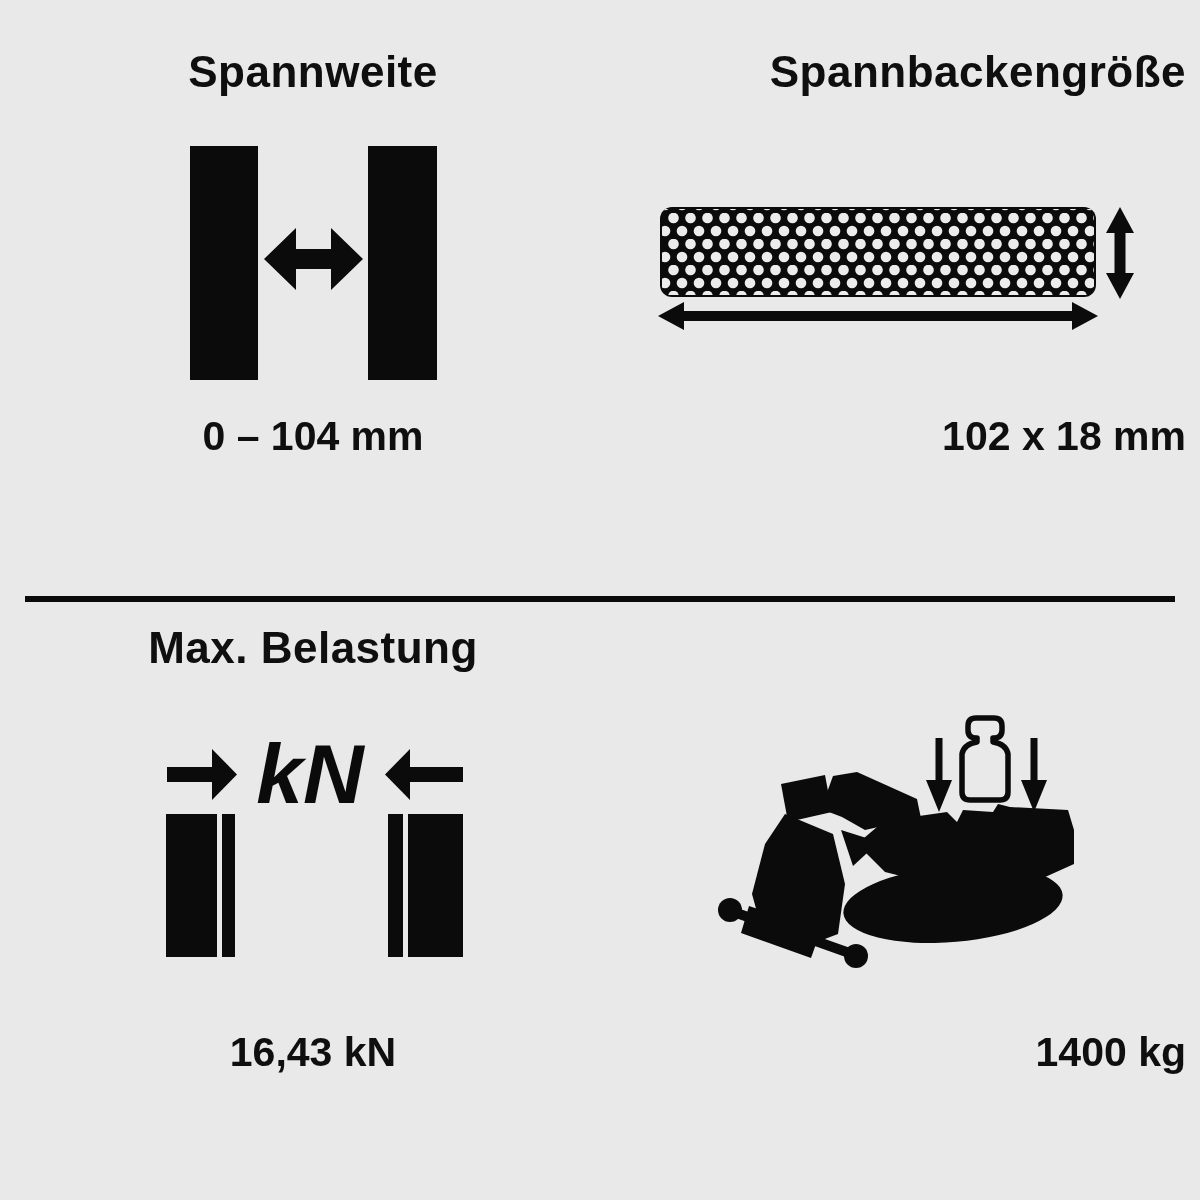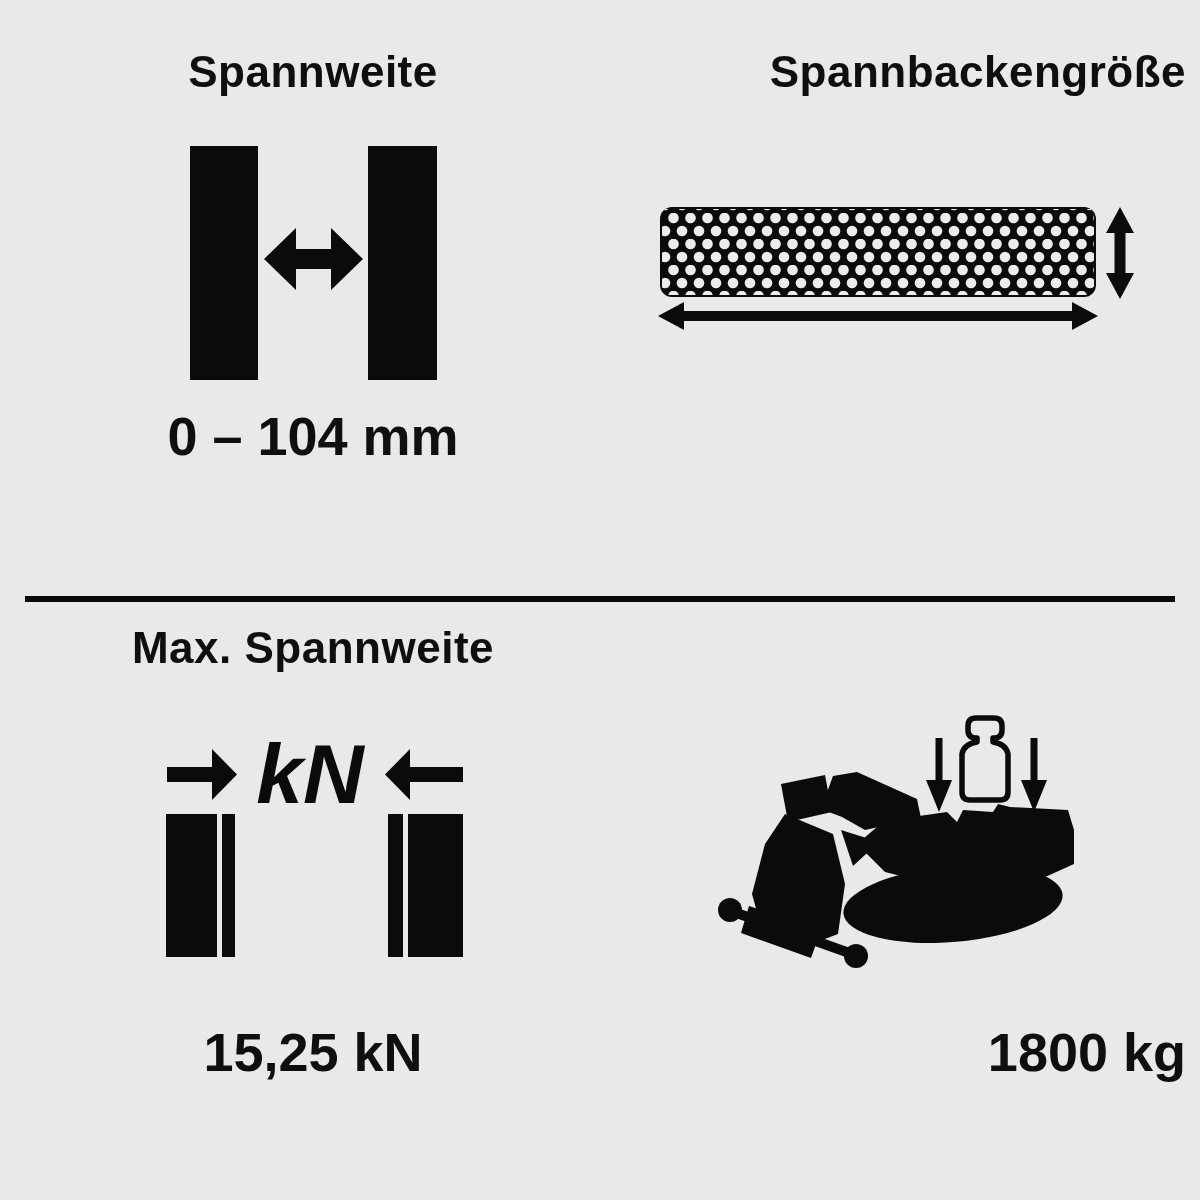--- a/index.html
+++ b/index.html
@@ -10,21 +10,21 @@
     color:#0f0f0f;
   }
   .abs{position:absolute;}
   .panel-title{
     width:600px;text-align:center;
     font-size:44px;font-weight:700;line-height:44px;
     letter-spacing:0.5px;white-space:nowrap;
   }
   .panel-value{
     width:600px;text-align:center;
-    font-size:54px;font-weight:700;line-height:44px;
+    font-size:41px;font-weight:700;line-height:44px;
     white-space:nowrap;
   }
   .col-left{left:13px;}
   .col-right{left:586px;text-align:right;}
   .row1-title{top:50px;}
   .row1-value{top:414px;}
   .row2-title{top:626px;}
   .row2-value{top:1030px;}
   .divider{
     left:25px;top:596px;width:1150px;height:6px;background:#0b0b0b;
@@ -64,38 +64,39 @@
       <clipPath id="plateclip">
           <rect x="2" y="2" width="436" height="90" rx="12"></rect>
         </clipPath>
     </defs>
     <rect class="ink" x="2" y="2" width="436" height="90" rx="12"></rect>
     <rect x="4" y="4" width="432" height="86" fill="url(#dotp)" clip-path="url(#plateclip)"></rect>
     <polygon class="ink" points="462,2 448,28 456.5,28 456.5,68 448,68 462,94 476,68 467.5,68 467.5,28 476,28"></polygon>
     <polygon class="ink" points="0,111 26,97 26,106 414,106 414,97 440,111 414,125 414,116 26,116 26,125"></polygon>
   </svg>
 
+  <div class="abs panel-value col-right row1-value">102 x 18 mm</div>
 
   <div class="abs divider"></div>
 
-  <div class="abs panel-title col-left row2-title">Max. Spannweite</div>
+  <div class="abs panel-title col-left row2-title">Max. Belastung</div>
 
   <svg class="abs" style="left:163px;top:730px;" width="300" height="228" viewBox="0 0 300 228" aria-hidden="true">
     <rect class="ink" x="4" y="37" width="45" height="15"></rect>
     <polygon class="ink" points="49,19 74,44.5 49,70"></polygon>
     <rect class="ink" x="247" y="37" width="53" height="15"></rect>
     <polygon class="ink" points="247,19 222,44.5 247,70"></polygon>
     <text class="kn-label" x="147" y="73" text-anchor="middle">kN</text>
     <rect class="ink" x="3" y="84" width="51" height="143"></rect>
     <rect class="ink" x="59" y="84" width="13" height="143"></rect>
     <rect class="ink" x="225" y="84" width="15" height="143"></rect>
     <rect class="ink" x="245" y="84" width="55" height="143"></rect>
   </svg>
 
-  <div class="abs panel-value col-left row2-value">15,25 kN</div>
+  <div class="abs panel-value col-left row2-value">16,43 kN</div>
 
 
   <svg class="abs" style="left:922px;top:712px;" width="128" height="105" viewBox="0 0 128 105" aria-hidden="true">
     <rect class="ink" x="13.5" y="26" width="7" height="46"></rect>
     <polygon class="ink" points="4,68 30,68 17,100"></polygon>
     <rect class="ink" x="108.5" y="26" width="7" height="46"></rect>
     <polygon class="ink" points="99,68 125,68 112,100"></polygon>
     <path d="M55,26 L55,30 Q42,32 40,42 L40,80 Q40,88 48,88 L78,88 Q86,88 86,80 L86,42 Q84,32 71,30 L71,26 L72,26 Q80,26 80,18 L80,14 Q80,6 72,6 L54,6 Q46,6 46,14 L46,18 Q46,26 54,26 Z" fill="none" stroke="#0b0b0b" stroke-width="5.5" stroke-linejoin="round"></path>
   </svg>
 
@@ -106,15 +107,15 @@
     <polygon class="ink" points="187,52 219,61 207,82 170,66"></polygon>
     <polygon class="ink" points="76,12 120,3 127,40 83,50"></polygon>
     <path class="ink" d="M80,42 L128,62 L140,112 L133,162 L96,176 L58,162 L47,122 L60,72 Z"></path>
     <polygon class="ink" points="44,134 116,158 106,186 36,161"></polygon>
     <polygon class="ink" points="136,58 174,70 148,94"></polygon>
     <line x1="26" y1="139" x2="150" y2="183" stroke="#0b0b0b" stroke-width="10"></line>
     <circle class="ink" cx="25" cy="138" r="12"></circle>
     <circle class="ink" cx="151" cy="184" r="12"></circle>
   </svg>
 
-  <div class="abs panel-value col-right row2-value">1800 kg</div>
+  <div class="abs panel-value col-right row2-value">1400 kg</div>
 
 </div>
 
 </body></html>

